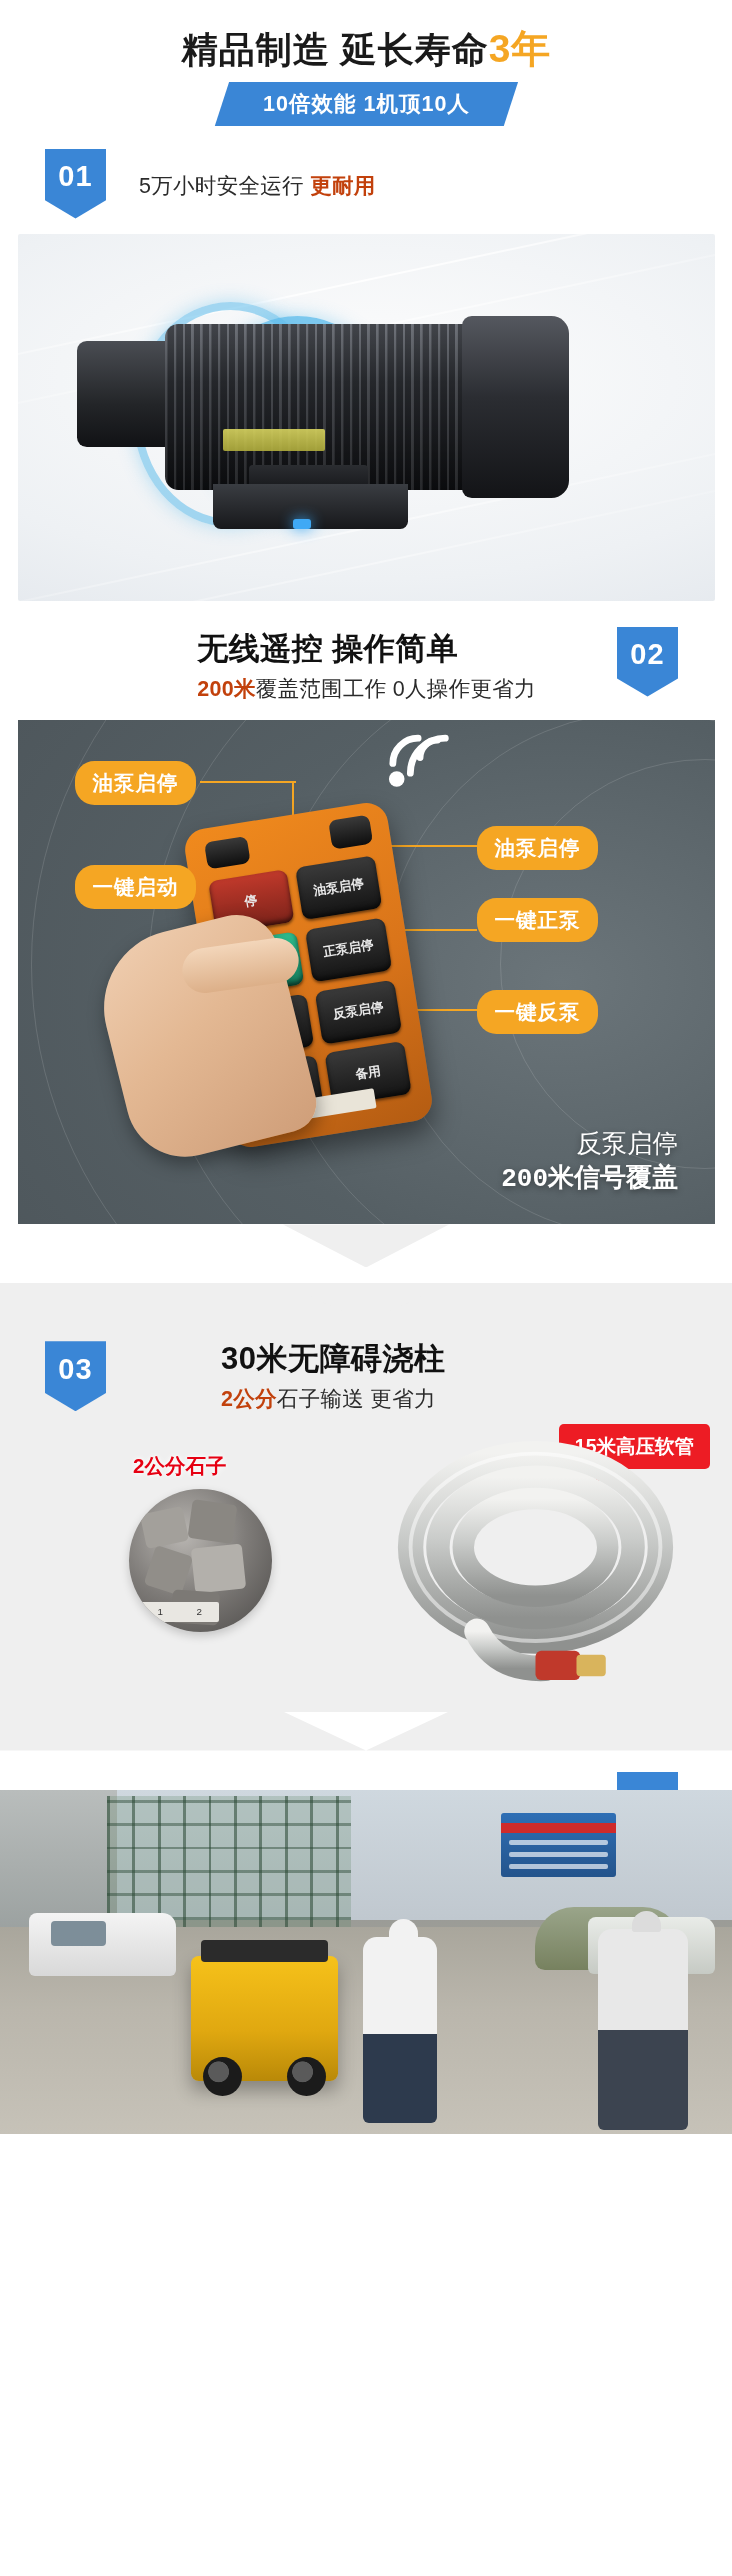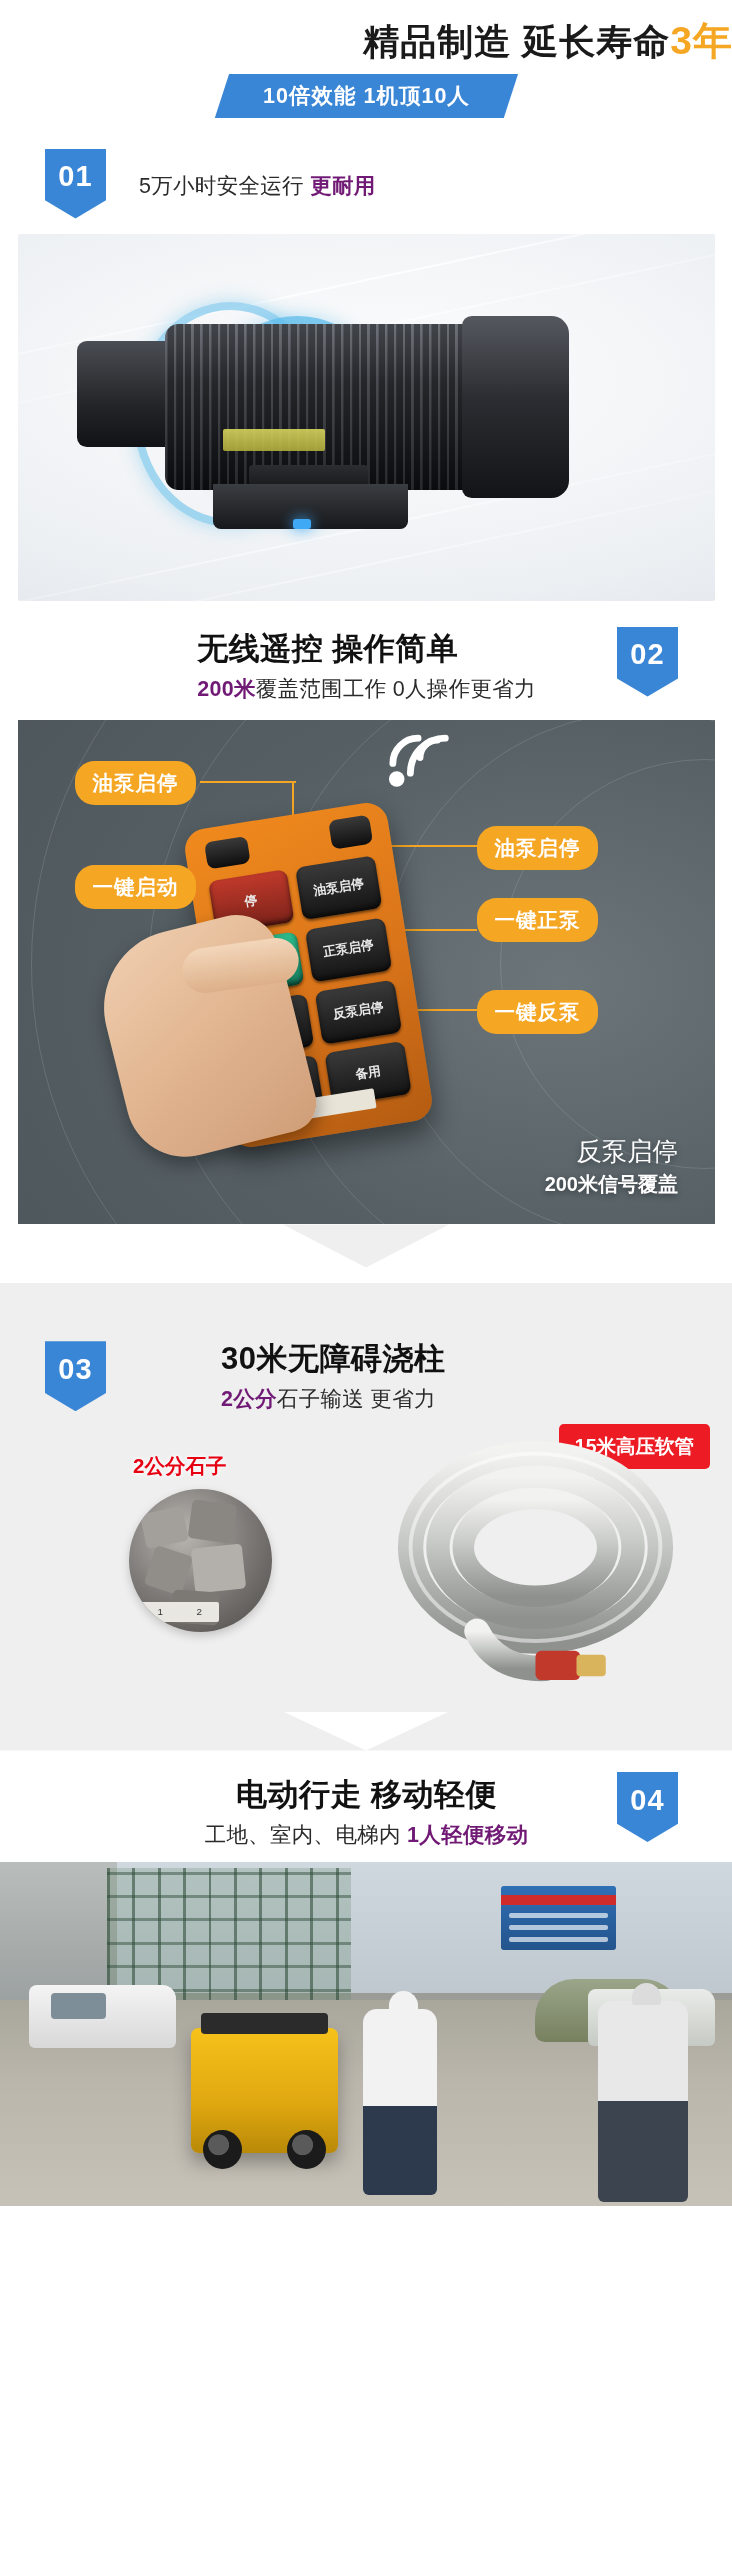--- a/index.html
+++ b/index.html
@@ -7,26 +7,26 @@
   html, body {
     width: 733px;
     background: #ffffff;
     font-family: "Liberation Sans", "DejaVu Sans", sans-serif;
   }
   body { width: 733px; height: 2576px; position: relative; overflow: hidden; }
 
   
   .header { width: 733px; height: 127px; background: #fff; position: relative; }
   .header-title {
-    text-align: right;
+    text-align: center;
     font-size: 36px;
     font-weight: bold;
     color: #1a1a1a;
     letter-spacing: 1px;
-    padding-top: 17px;
+    padding-top: 25px;
     line-height: 1.25;
   }
   .header-title .accent { color: #f5a623; font-size: 39px; }
   .header-banner-wrap { display: flex; justify-content: center; margin-top: 7.8px; }
   .header-banner {
     background: #3a86d6;
     color: #fff;
     font-size: 21.5px;
     font-weight: bold;
     padding: 6.8px 41px 7.8px 41px;
@@ -49,21 +49,21 @@
   }
 
   .sec-titles { margin-left: 33px; }
   .sec-title {
     font-size: 31px; font-weight: bold; color: #111; line-height: 1.25;
     letter-spacing: 0.5px;
   }
   .sec-sub {
     font-size: 21.5px; color: #2b2b2b; margin-top: 4.9px; letter-spacing: 0.3px;
   }
-  .sec-sub .red { color: #701a75; font-weight: bold; }
+  .sec-sub .red { color: #c2410c; font-weight: bold; }
 
   
   .sec1 { position: relative; width: 733px; }
   .sec1-head { display: flex; align-items: center; padding: 21.5px 0 9.8px 45px; }
   .photo {
     position: relative;
     width: 733px;
     overflow: hidden;
   }
   .motor-photo {
@@ -190,21 +190,21 @@
     position: absolute; left: 164px; top: 223px; width: 117px; height: 45px;
     background: linear-gradient(180deg,#f3d6ba,#dcaf88);
     border-radius: 29px; transform: rotate(-8deg);
   }
 
   .remote-note {
     position: absolute; right: 37px; bottom: 25.4px;
     color: #ffffff; font-size: 25.4px; text-align: right; line-height: 1.45;
     text-shadow: 0 2px 5.9px rgba(0,0,0,.4);
   }
-  .remote-note .big { font-weight: bold; font-size: 20px; }
+  .remote-note .big { font-weight: bold; font-size: 26px; font-family: Liberation Mono, monospace; }
 
   
   .arrow-div { width: 733px; height: 59px; position: relative; background: #fff; }
   .arrow-div .shape {
     position: absolute; left: 0; top: 0; width: 733px; height: 43px;
     background: #efefef;
     clip-path: polygon(0 0, 733px 0, 733px 0, 449px 0, 366px 43px, 283px 0, 0 0);
   }
 
   
@@ -455,26 +455,20 @@
         <span>1</span>
         <span>2</span>
       </div>
     </div>
   </div>
 </div>
 
 <div class="sec4">
   <div class="sec4-notch"></div>
   <div class="sec4-head">
-    <div class="sec-titles" style="margin-left:0;text-align:center;">
-      <div class="sec-title">电动行走 移动轻便</div>
-      <div class="sec-sub">
-        <span>工地、室内、电梯内 </span><span class="red">1人轻便移动</span>
-      </div>
-    </div>
     <div class="badge">04</div>
   </div>
 
   <div class="site-photo">
     <div class="sky"></div>
     <div class="building"></div>
     <div class="scaffold"></div>
     <div class="banner-sign">
       <div class="red-strip"></div>
       <div class="ln" style="top:27px;"></div>

